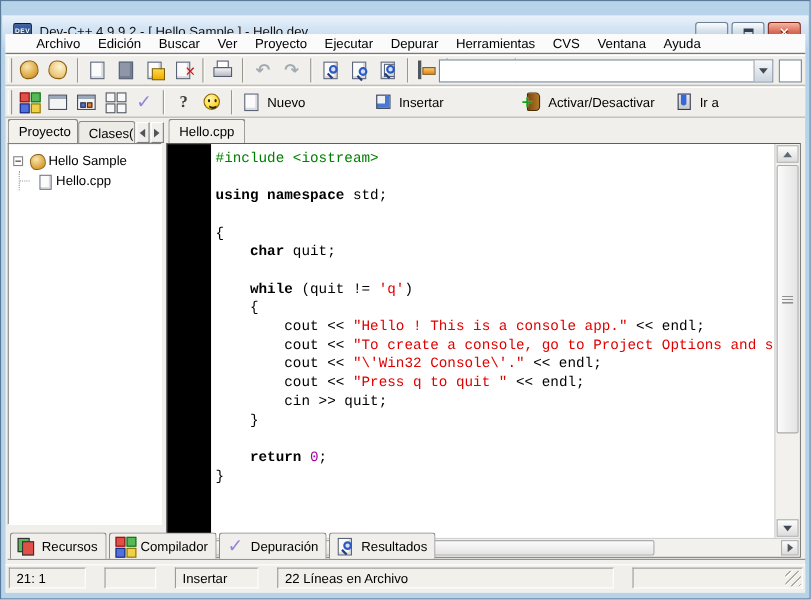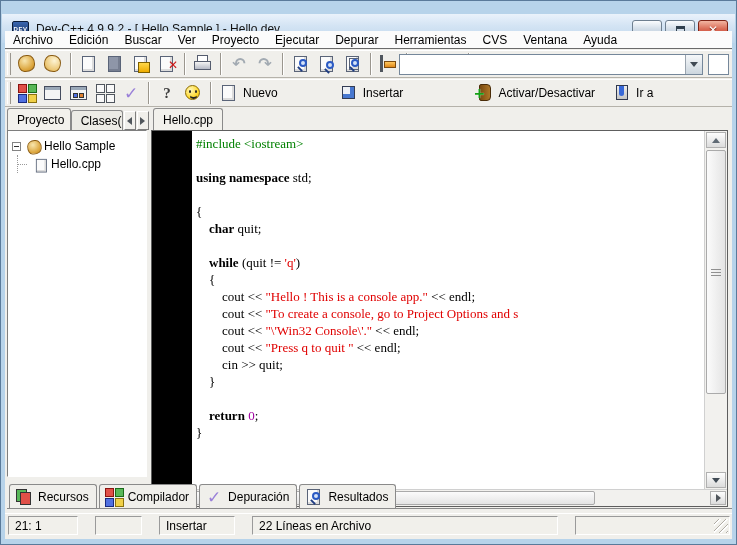--- a/index.html
+++ b/index.html
@@ -11,21 +11,21 @@
 .appico{width:17px;height:16px;background:linear-gradient(#3a66b0,#16305e);border:1px solid #0c1c38;border-radius:2px;color:#fff;font:bold 6px "Liberation Sans",sans-serif;display:flex;align-items:center;justify-content:center;letter-spacing:.5px}
 .apptitle{margin-left:7px;font-size:12px;color:#111}
 .winbtns{position:absolute;right:7px;top:6px;display:flex;gap:3px}
 .wbtn{width:30px;height:20px;border-radius:3px;border:1px solid #6e7f90;background:linear-gradient(#fafcfe,#d2dde8 45%,#b9c8d6);display:flex;align-items:center;justify-content:center;position:relative}
 .wbtn.close{background:linear-gradient(#f2b5a2,#d96a55 45%,#c0392b);border-color:#7e2417}
 .glyph-min{width:11px;height:3px;background:#30404e;margin-top:8px}
 .glyph-max{width:9px;height:8px;border:1px solid #30404e;border-top-width:3px}
 .glyph-close{color:#fff;font:bold 12px "DejaVu Sans",sans-serif;text-shadow:0 1px 1px #5a1208}
 
 .client{position:absolute;left:4px;top:30px;width:727px;bottom:5px;background:#f0efeb}
-.menubar{position:absolute;left:0;top:0;right:0;height:18px;background:#fbfbfb;border-bottom:1px solid #6a6a6a;display:flex;align-items:center;padding-left:0}
+.menubar{position:absolute;left:0;top:0;right:0;height:18px;background:#fbfbfb;border-bottom:1px solid #6a6a6a;display:flex;align-items:center;padding-left:20px}
 .menu-item{padding:0 8px;height:18px;line-height:18px}
 .toolbar{position:absolute;left:0;right:0;display:flex;align-items:center;background:#f0efeb;border-top:1px solid #fff;border-bottom:1px solid #b5b2aa}
 #tb1{top:19px;height:28px}
 #tb2{top:48px;height:28px}
 .tgrip{width:4px;height:22px;border-left:1px solid #fff;border-right:1px solid #9a968e;margin:0 3px 0 2px}
 .tsep{width:2px;height:22px;border-left:1px solid #9a968e;border-right:1px solid #fff;margin:0 4px}
 .tbtn{position:relative;width:26px;height:24px;background:transparent;border:none;display:inline-flex;align-items:center;justify-content:center}
 .tbtn.lbl{width:auto;padding:0 6px 0 2px;font:12px "Liberation Sans",sans-serif;gap:3px}
 .tbico{position:relative;width:22px;height:22px;display:inline-block;flex:none}
 
@@ -82,21 +82,21 @@
 .trow{position:relative;height:18px;display:flex;align-items:center;font-size:12px;white-space:nowrap}
 .expander{width:9px;height:9px;border:1px solid #848484;background:#fff;position:relative;margin:0 3px 0 4px;flex:none}
 .expander::after{content:"";position:absolute;left:1px;top:3px;width:5px;height:1px;background:#333}
 .mini-ico{position:relative;width:20px;height:18px;flex:none;transform:scale(.85)}
 .connector{width:14px;height:18px;border-left:1px dotted #9a9a9a;position:relative;margin-left:9px;flex:none}
 .connector::after{content:"";position:absolute;left:0;top:9px;width:9px;border-top:1px dotted #9a9a9a}
 
 .editor{position:absolute;left:146px;top:99px;width:577px;bottom:32px;background:#fff;border:1px solid #5e5e5e}
 .gutter{position:absolute;left:0;top:0;width:40px;bottom:17px;background:#000}
 .codearea{position:absolute;left:40px;right:23px;top:0;bottom:17px;overflow:hidden;background:#fff;padding:4px 0 0 4px}
-.code-line{height:17px;line-height:17px;white-space:pre;font-family:Liberation Serif, serif;font-size:13px}
+.code-line{height:17px;line-height:17px;white-space:pre;font-family:Liberation Mono, monospace;font-size:13px}
 .seg-kw{font-weight:bold}
 .seg-str{color:#e00000}
 .seg-pre{color:#008000}
 .seg-num{color:#a000a0}
 
 .vscroll{position:absolute;right:0;top:0;width:23px;bottom:17px;background:#f2f1ee;border-left:1px solid #d0d0d0}
 .hscroll{position:absolute;left:0;right:0;bottom:0;height:17px;background:#f2f1ee;border-top:1px solid #d0d0d0}
 .sb-btn{position:absolute;background:linear-gradient(#fdfdfd,#dcdcdc);border:1px solid #b0b0b0;display:flex;align-items:center;justify-content:center}
 .sb-thumb{position:absolute;background:linear-gradient(90deg,#fbfbfb,#e4e4e4);border:1px solid #aaa;border-radius:2px}
 .hthumb{background:linear-gradient(#fbfbfb,#e4e4e4)}

